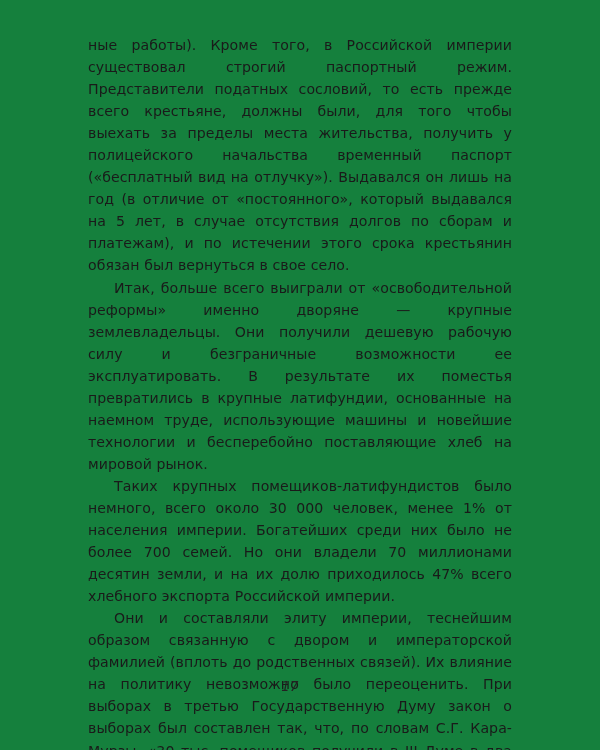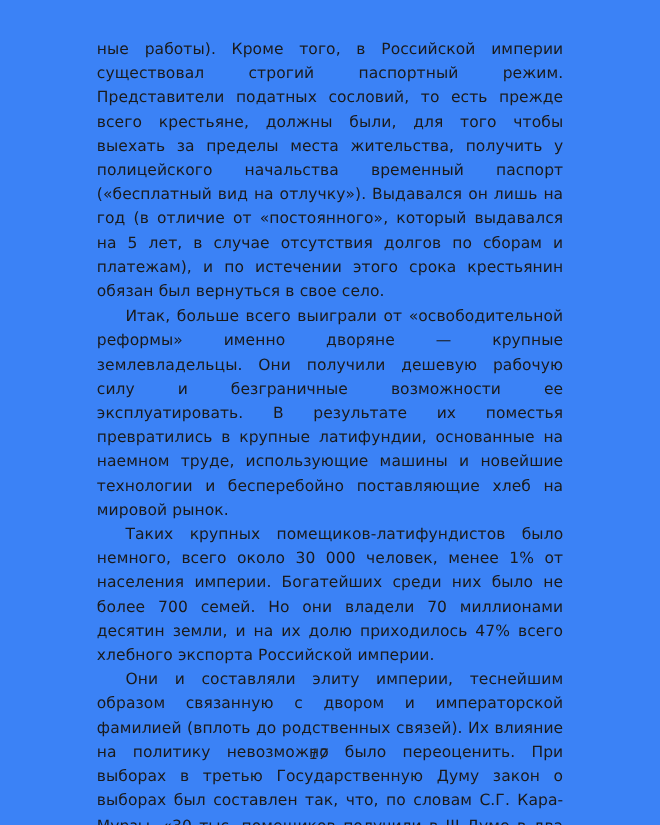--- a/index.html
+++ b/index.html
@@ -12,21 +12,21 @@
     width: 600px;
     height: 750px;
     overflow: hidden;
     font-family: "DejaVu Sans", "Liberation Sans", sans-serif;
     color: #1a1a1a;
   }
   .page {
     position: relative;
     width: 600px;
     height: 750px;
-    background: #3b82f6;
+    background: #15803d;
     box-sizing: border-box;
   }
   .text-block {
     position: absolute;
     left: 88px;
     top: 34px;
     width: 424px;
     text-align: justify;
     text-justify: inter-word;
     font-size: 14.1px;

